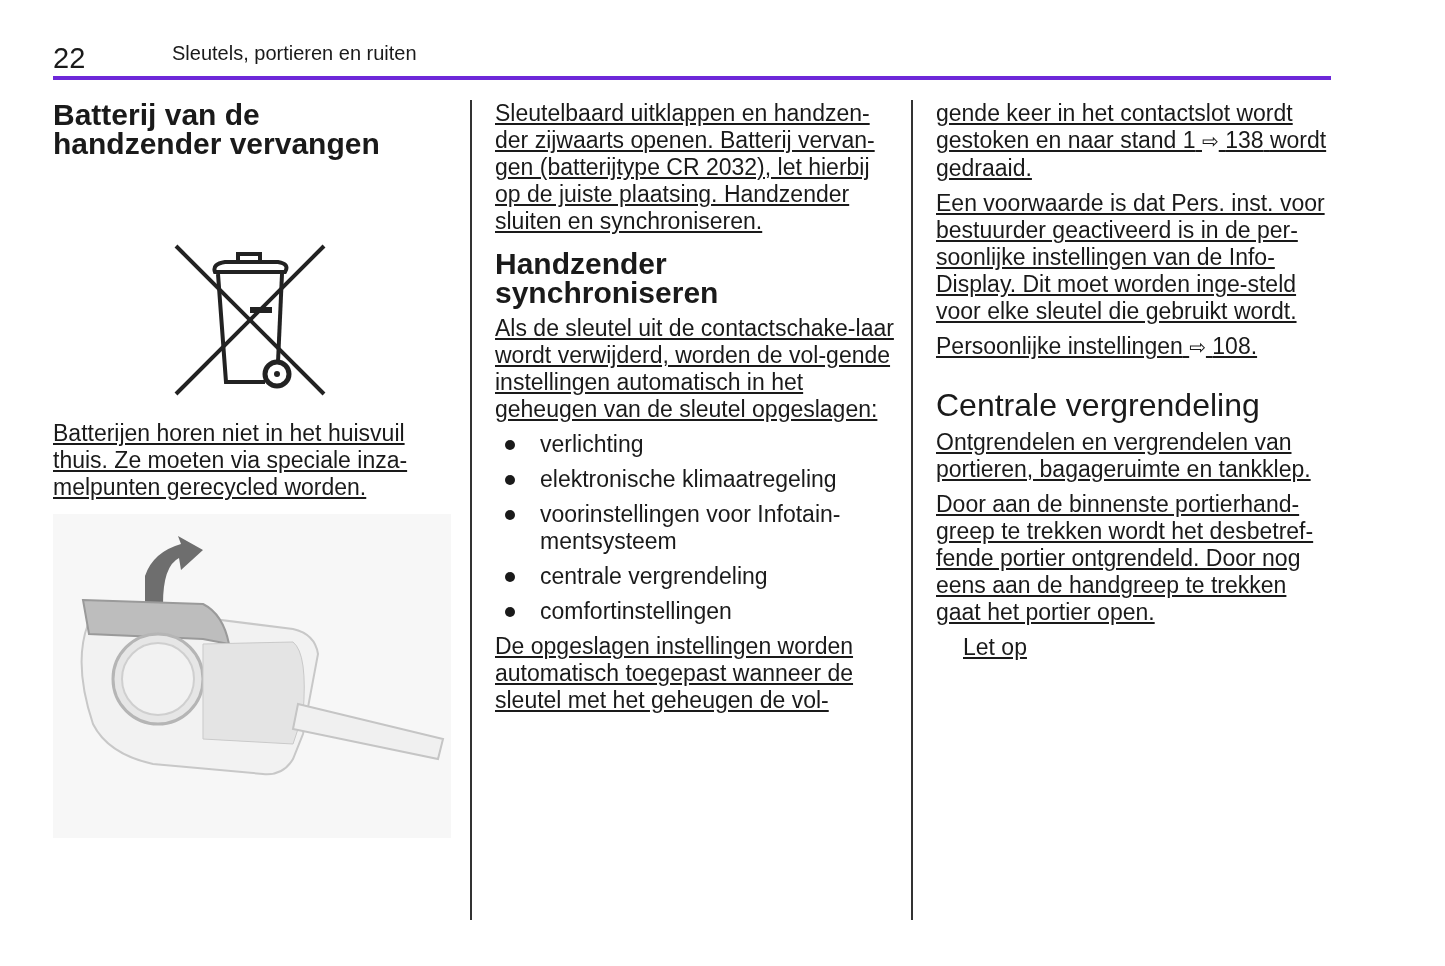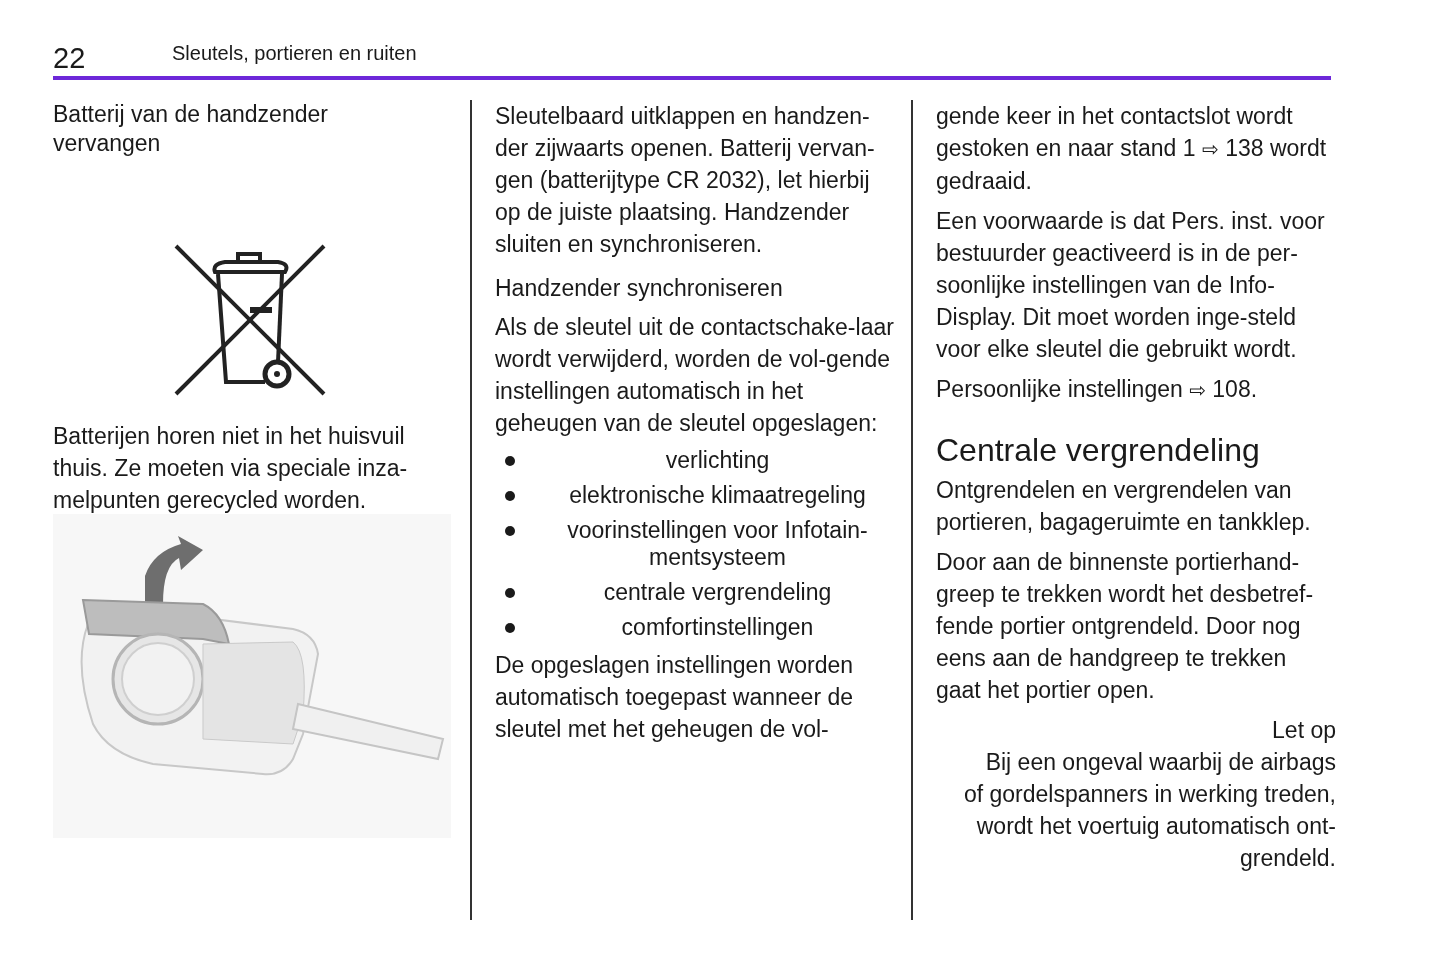--- a/index.html
+++ b/index.html
@@ -6,29 +6,29 @@
   body{width:1445px;height:966px;position:relative;overflow:hidden;
        font-family:"Liberation Sans",sans-serif;color:#1a1a1a;}
   .header{position:absolute;left:53px;top:40px;width:1278px;height:36px;border-bottom:4px solid #6d28d9;}
   .page-num{position:absolute;left:0;top:2px;font-size:29px;}
   .chapter{position:absolute;left:119px;top:2px;font-size:20px;}
   .col{position:absolute;top:100px;}
   .col1{left:53px;width:400px;}
   .col2{left:495px;width:400px;}
   .col3{left:936px;width:400px;}
   .vrule{position:absolute;top:100px;width:2px;height:820px;background:#333;}
-  .p{font-size:23px;line-height:32px;margin:0 0 8px 0;}
-  .h3{font-size:23px;line-height:29px;margin:0 0 8px 0;}
+  .p{font-size:23px;line-height:27px;margin:0 0 8px 0;text-decoration:underline;}
+  .h3{font-size:30px;line-height:29px;margin:0 0 8px 0;font-weight:bold;}
   .h2{font-size:32px;line-height:36px;margin:0 0 6px 0;}
   .abs{position:absolute;}
-  ul.bul{list-style:none;margin:0 0 6px 0;padding:0;text-align:center;}
+  ul.bul{list-style:none;margin:0 0 6px 0;padding:0;}
   ul.bul li{position:relative;padding-left:45px;font-size:23px;line-height:27px;margin-bottom:8px;}
   ul.bul li .dot{position:absolute;left:10px;top:9px;width:10px;height:10px;border-radius:50%;background:#1a1a1a;}
   .arrow{display:inline-block;font-size:20px;}
-  .note{margin-left:27px;text-align:right;}
+  .note{margin-left:27px;}
 </style>
 </head>
 <body>
 
 <div class="header">
   <span class="page-num">22</span>
   <span class="chapter">Sleutels, portieren en ruiten</span>
 </div>
 
 <div class="vrule" style="left:470px"></div>
@@ -95,15 +95,14 @@
   <div class="p">
     <span>Persoonlijke instellingen</span>
     <span class="arrow">⇨</span>
     <span>108.</span>
   </div>
   <div class="h2" style="margin-top:26px">Centrale vergrendeling</div>
   <div class="p">Ontgrendelen en vergrendelen van portieren, bagageruimte en tankklep.</div>
   <div class="p">Door aan de binnenste portierhand-greep te trekken wordt het desbetref-fende portier ontgrendeld. Door nog eens aan de handgreep te trekken gaat het portier open.</div>
   <div class="note">
     <div class="p" style="margin:0">Let op</div>
-    <div class="p">Bij een ongeval waarbij de airbags of gordelspanners in werking treden, wordt het voertuig automatisch ont-grendeld.</div>
   </div>
 </div>
 
 </body></html>

